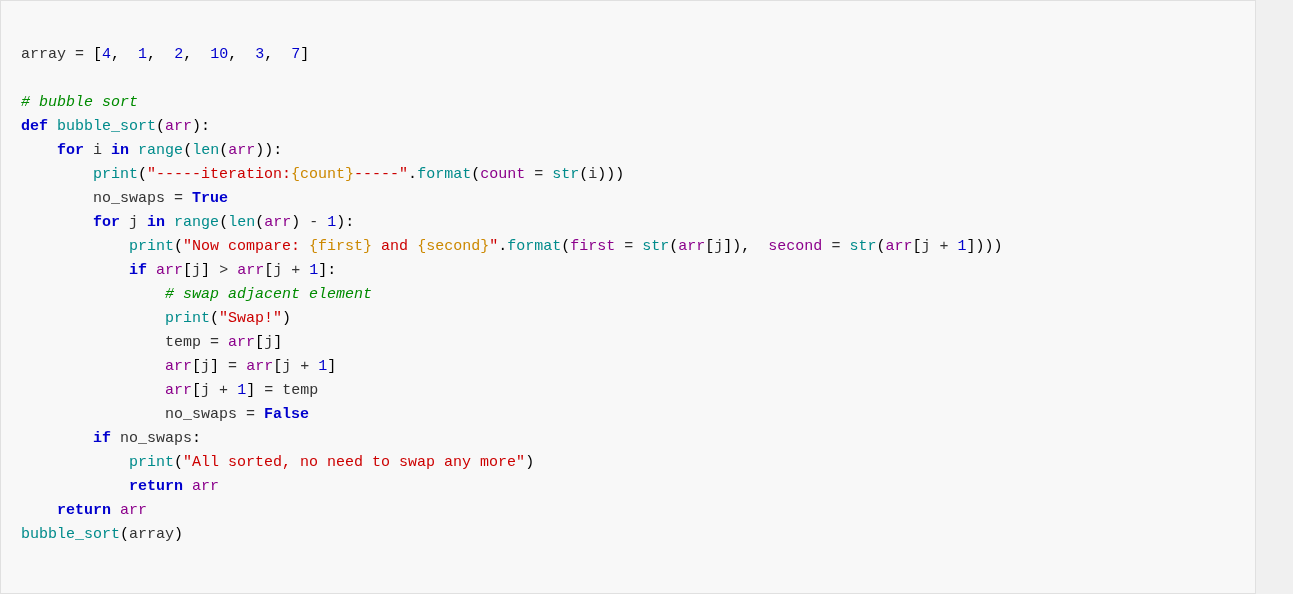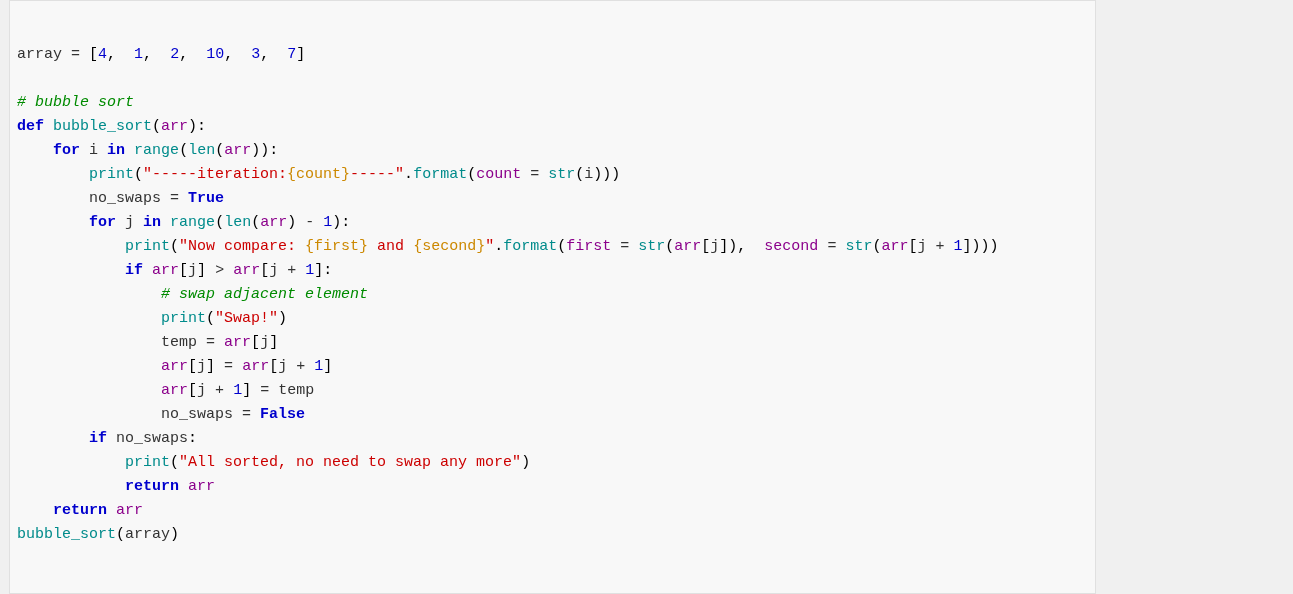--- a/index.html
+++ b/index.html
@@ -10,26 +10,25 @@
 
     body {
       background-color: #f0f0f0;
       font-family: 'Courier New', Courier, monospace;
       font-size: 15px;
       line-height: 1.6;
     }
 
     .code-container {
       background-color: #f8f8f8;
-      padding: 18px 7px;
+      padding: 18px 20px;
       min-height: 594px;
-      width: 1087px;
+      width: 1256px;
       overflow-x: auto;
       border: 1px solid #e0e0e0;
-      margin-left: 9px;
     }
 
     .code-block {
       white-space: pre;
     }
 
     
     .c-variable { color: #333333; }
     .c-number { color: #0000cd; }
     .c-keyword { color: #0000cd; font-weight: bold; }

